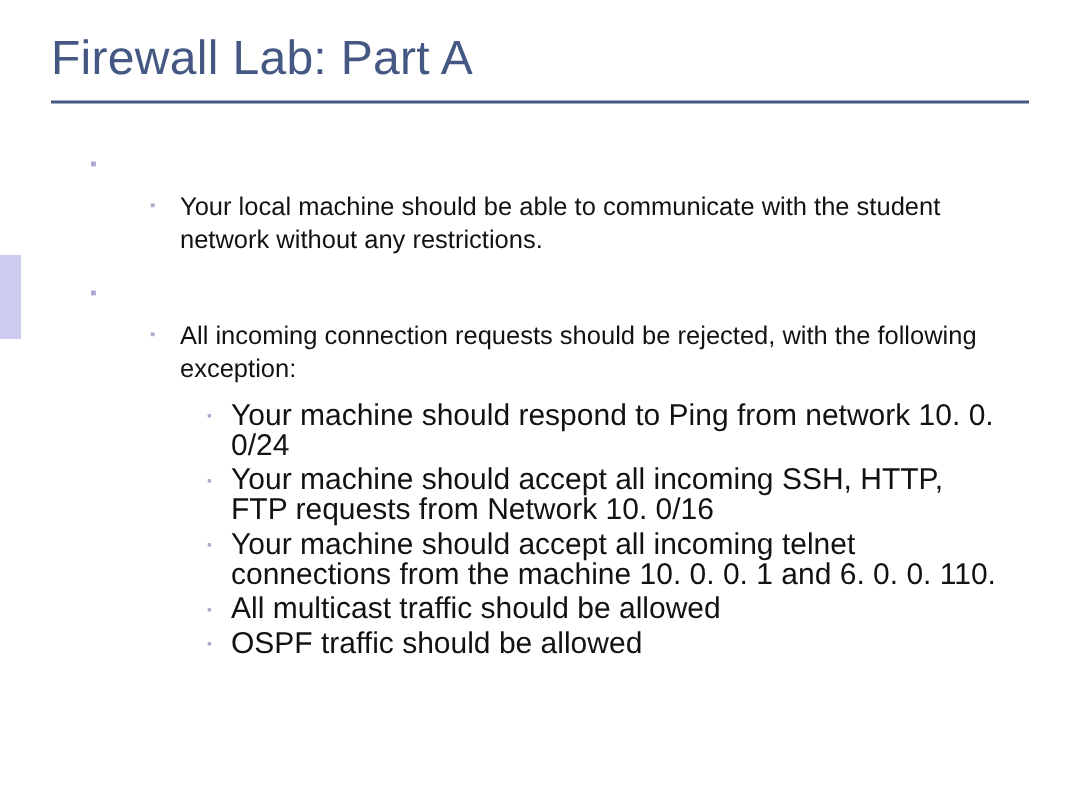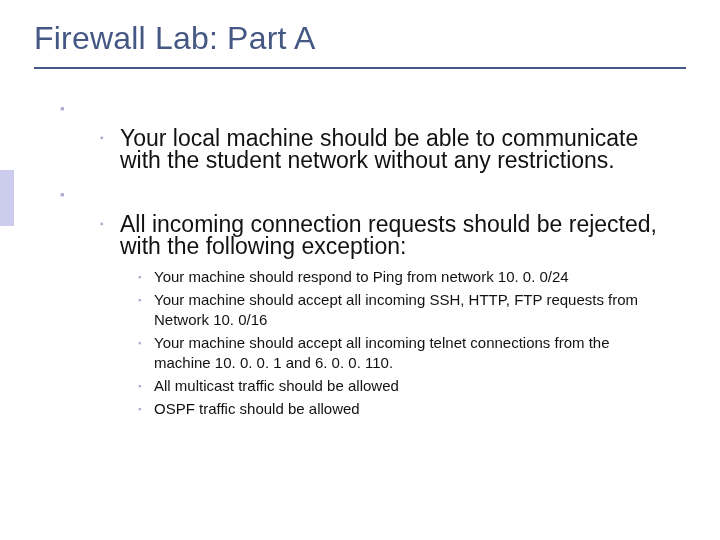--- a/index.html
+++ b/index.html
@@ -55,36 +55,36 @@
     margin: 4px 0 10px 40px;
   }
   .l2 .bullet {
     color: #aaaacc;
     font-size: 10px;
     line-height: 22px;
     width: 20px;
     flex: 0 0 20px;
   }
   .l2 .text {
-    font-size: 23px;
+    font-size: 17px;
     line-height: 22px;
   }
   .l3 {
     display: flex;
     margin: 3px 0 3px 78px;
   }
   .l3 .bullet {
     color: #aaaacc;
     font-size: 9px;
     line-height: 20px;
     width: 16px;
     flex: 0 0 16px;
   }
   .l3 .text {
-    font-size: 15px;
+    font-size: 20px;
     line-height: 20px;
   }
   .side-accent {
     position: absolute;
     left: 0;
     top: 170px;
     width: 14px;
     height: 56px;
     background: #ccccee;
   }

